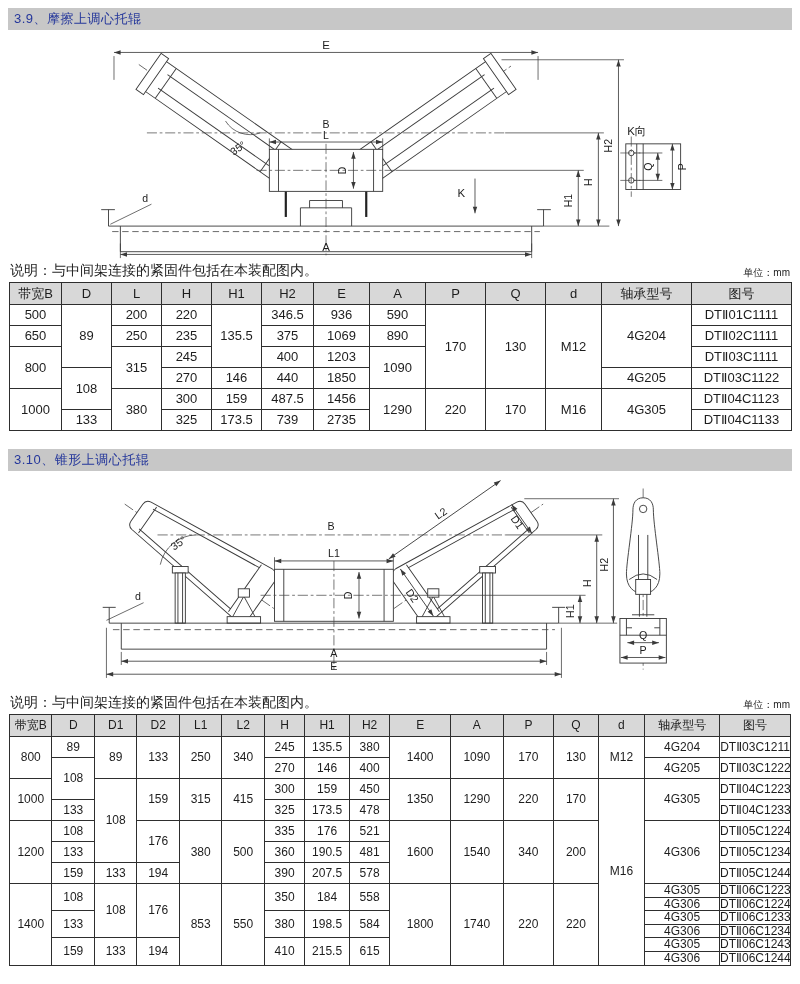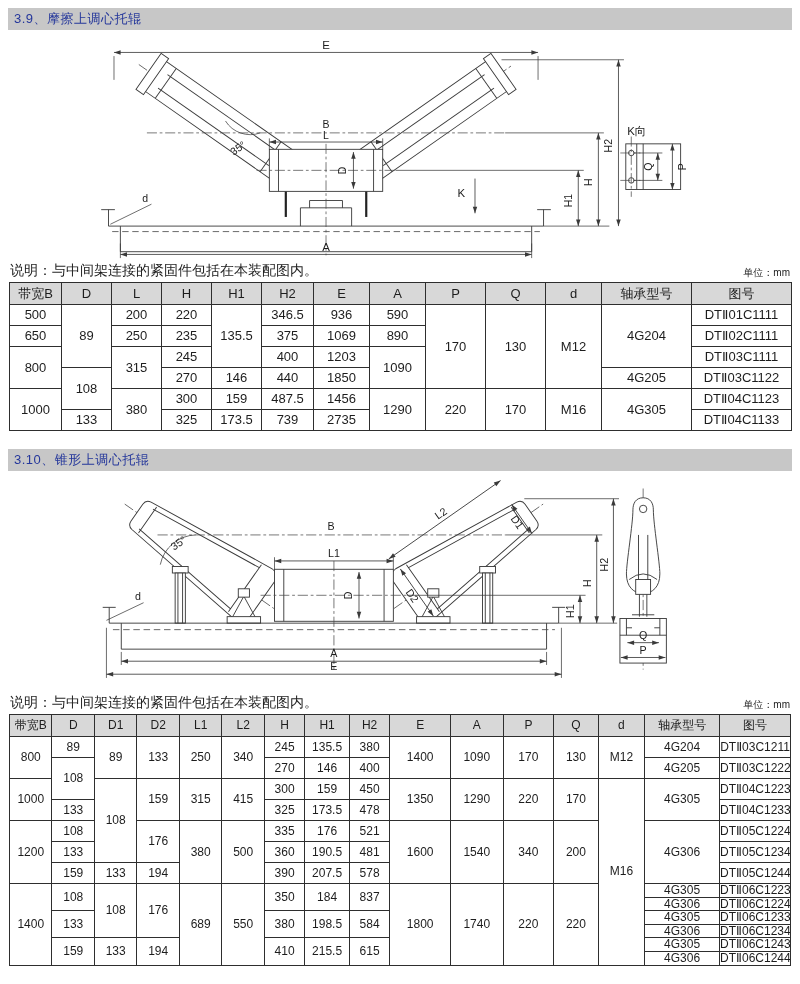--- a/index.html
+++ b/index.html
@@ -481,25 +481,25 @@
         <td>390</td>
         <td>207.5</td>
         <td>578</td>
         <td>DTⅡ05C1244</td>
       </tr>
       <tr>
         <td rowspan="6">1400</td>
         <td rowspan="2">108</td>
         <td rowspan="4">108</td>
         <td rowspan="4">176</td>
-        <td rowspan="6">689</td>
+        <td rowspan="6">853</td>
         <td rowspan="6">550</td>
         <td rowspan="2">350</td>
         <td rowspan="2">184</td>
-        <td rowspan="2">837</td>
+        <td rowspan="2">558</td>
         <td rowspan="6">1800</td>
         <td rowspan="6">1740</td>
         <td rowspan="6">220</td>
         <td rowspan="6">220</td>
         <td>4G305</td>
         <td>DTⅡ06C1223</td>
       </tr>
       <tr>
         <td>4G306</td>
         <td>DTⅡ06C1224</td>

